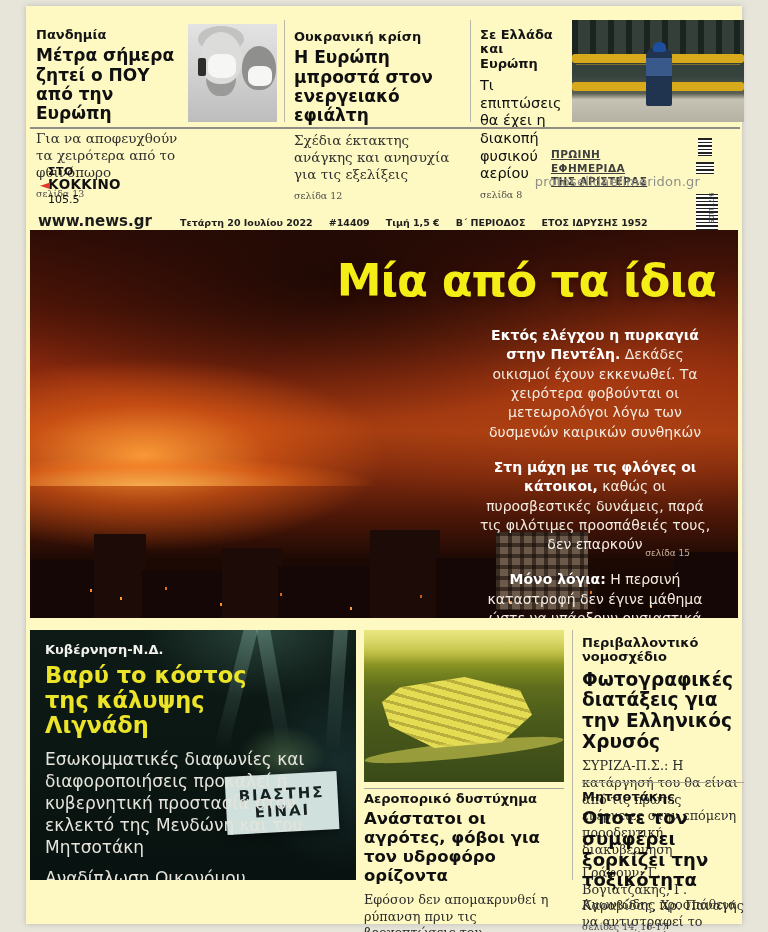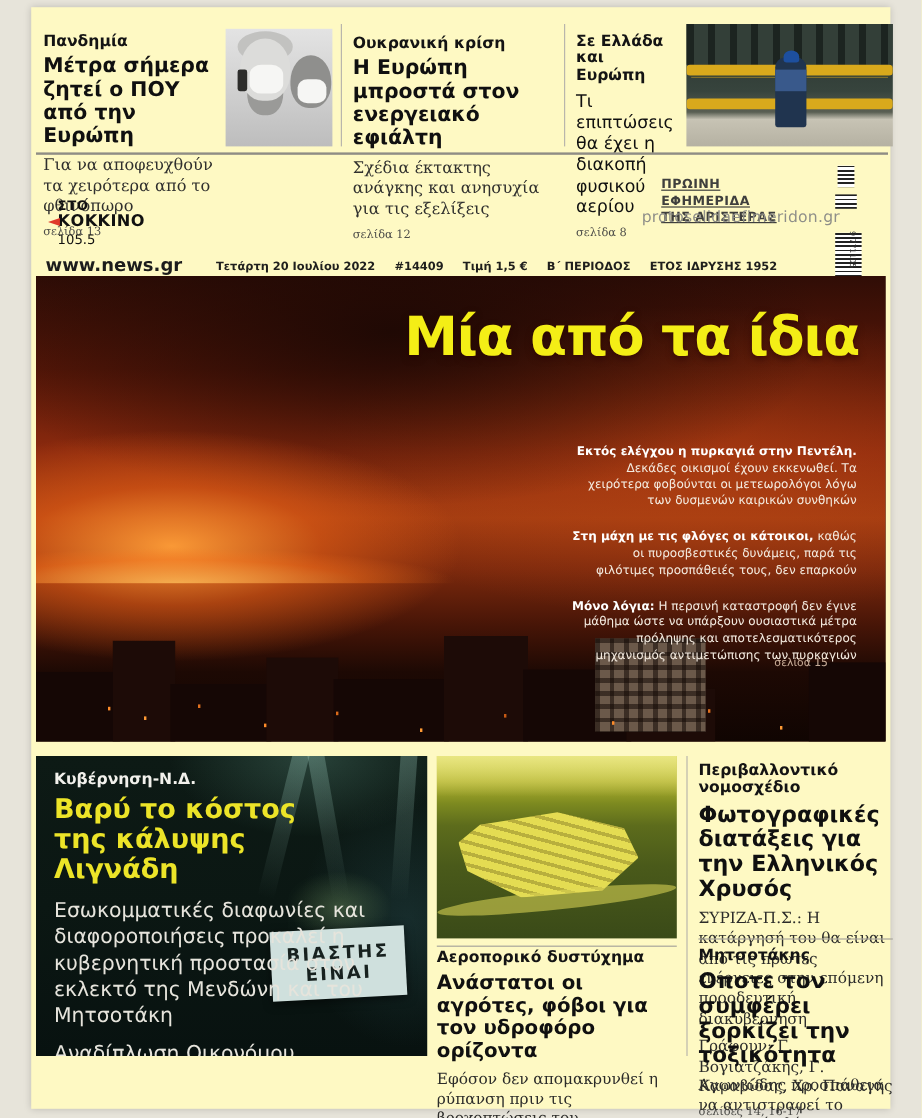--- a/index.html
+++ b/index.html
@@ -81,21 +81,21 @@
   .bld{position:absolute;bottom:0;background:#150705;}
   .bld.l{background:#1d0b07;}
   .windows{position:absolute;right:150px;bottom:8px;width:92px;height:78px;background:#6b594a;
     background-image:repeating-linear-gradient(90deg,rgba(20,10,6,.55) 0 4px,transparent 4px 12px),
       repeating-linear-gradient(180deg,rgba(20,10,6,.55) 0 4px,transparent 4px 11px);}
   .sparks{position:absolute;left:60px;bottom:26px;width:2px;height:3px;background:#ff8c2a;
     box-shadow:30px 8px 0 #ff9b35,75px -2px 0 #e0701e,130px 14px 0 #ff8c2a,190px 4px 0 #d96a1a,
       260px 18px 0 #ff9b35,330px 6px 0 #c75a14,420px 12px 0 #ff8c2a,500px 2px 0 #e0701e,560px 16px 0 #ff9b35;}
   .lead-head{position:absolute;right:22px;top:24px;color:#f4ee16;font-weight:bold;font-size:45px;letter-spacing:-1px;
     text-shadow:0 2px 6px rgba(40,0,0,.6);}
-  .decks{position:absolute;right:24px;top:96px;width:238px;text-align:right;color:#f4ebe0;font-size:10px;line-height:1.38;margin-top:44px;}
+  .decks{position:absolute;right:24px;top:96px;width:238px;text-align:center;color:#f4ebe0;font-size:14px;line-height:1.38;}
   .decks p{margin:0 0 16px 0;}
   .decks b{color:#ffffff;}
   .lead-pageref{position:absolute;right:48px;top:318px;color:rgba(255,225,200,.75);font-size:9px;}
   
   .bottom{position:absolute;left:4px;top:624px;width:710px;height:258px;}
   
   .govbox{position:absolute;left:0;top:0;width:326px;height:250px;overflow:hidden;background:#0b1511;color:#eceae4;}
   .govbg{position:absolute;inset:0;
     background:
       radial-gradient(ellipse 60% 45% at 70% 0%, rgba(110,170,150,.28), transparent 60%),

